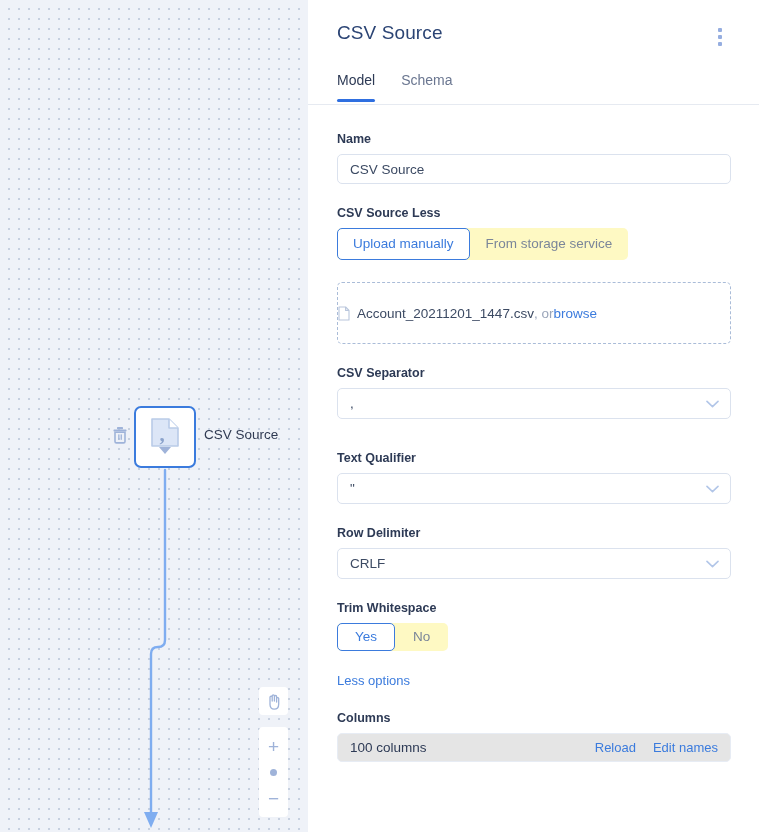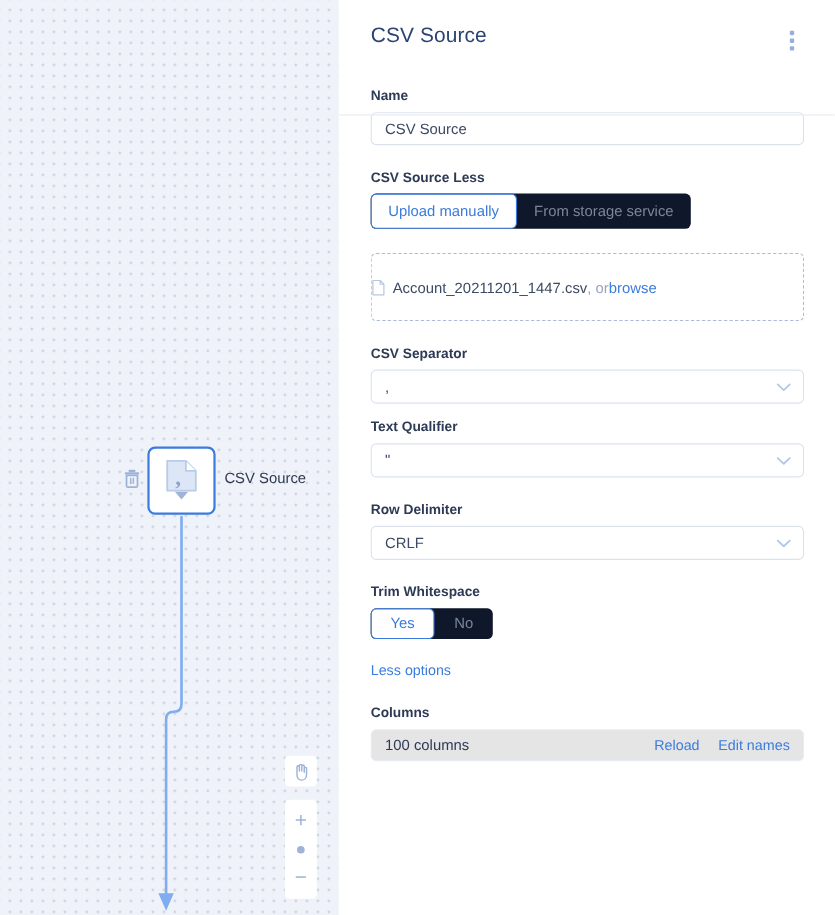--- a/index.html
+++ b/index.html
@@ -198,21 +198,21 @@
     color: #3c4a63;
     padding: 0 12px;
     display: flex;
     align-items: center;
     font-family: "Liberation Sans", sans-serif;
     cursor: text;
   }
 
   .segmented {
     display: flex;
-    background: #0f172a;
+    background: #fef9c3;
     border-radius: 5px;
     width: max-content;
   }
   .seg {
     font-size: 13.5px;
     padding: 7px 15px;
     color: #7b8699;
     cursor: pointer;
     border: 1px solid transparent;
     border-radius: 5px;
@@ -334,20 +334,24 @@
     <div class="panel-head" style="padding-left:0;margin-left:29px;">
       <div class="panel-title-row">
         <div class="panel-title">CSV Source</div>
         <div class="kebab">
           <i></i>
           <i></i>
           <i></i>
         </div>
       </div>
 
+      <div class="tabs">
+        <div class="tab active">Model</div>
+        <div class="tab">Schema</div>
+      </div>
     </div>
     <div class="tabs-rule" style="position:absolute;left:0;right:0;top:104px;height:1px;background:#e6eaf1;"></div>
 
     <div class="panel-body" style="margin-left:29px;margin-top:0;">
 
       <div class="field" style="margin-top:30px;">
         <div class="field-label">Name</div>
         <div class="text-input" placeholder="Name">CSV Source</div>
       </div>
 
@@ -376,21 +380,21 @@
       <div class="field" style="margin-top:22px;">
         <div class="field-label">CSV Separator</div>
         <div class="select">
           <span>,</span>
           <svg width="13" height="8" viewBox="0 0 13 8">
             <path d="M1 1.4 L6.5 6.6 L12 1.4" fill="none" stroke="#b2c6e8" stroke-width="1.6" stroke-linecap="round" stroke-linejoin="round"></path>
           </svg>
         </div>
       </div>
 
-      <div class="field" style="margin-top:14px;">
+      <div class="field" style="margin-top:32px;">
         <div class="field-label">Text Qualifier</div>
         <div class="select">
           <span>"</span>
           <svg width="13" height="8" viewBox="0 0 13 8">
             <path d="M1 1.4 L6.5 6.6 L12 1.4" fill="none" stroke="#b2c6e8" stroke-width="1.6" stroke-linecap="round" stroke-linejoin="round"></path>
           </svg>
         </div>
       </div>
 
       <div class="field" style="margin-top:22px;">

